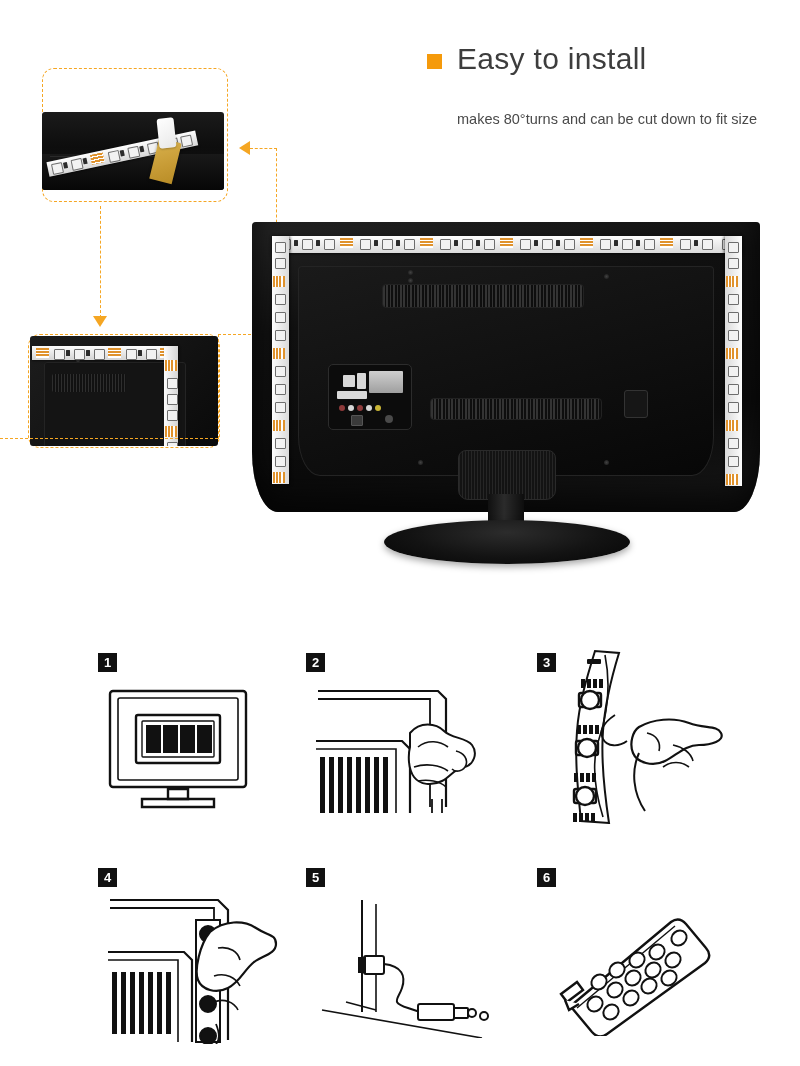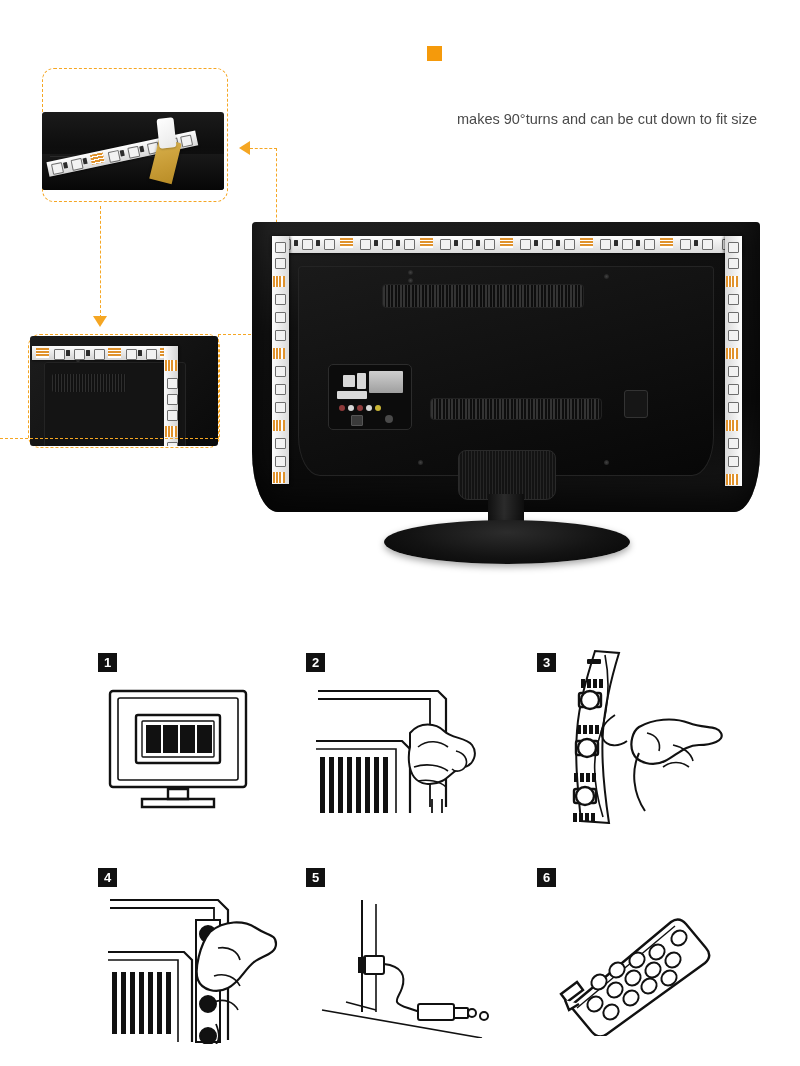--- a/index.html
+++ b/index.html
@@ -125,22 +125,23 @@
   .art{position:absolute;}
   .art svg{display:block;}
 </style>
 </head>
 <body>
 
 <div class="stage">
 
   <div class="headline">
     <span class="bullet"></span>
-  </div>
-  <div class="subtext">makes 90°turns and can be cut down to fit  size</div>
+    <h1>Easy to install</h1>
+  </div>
+  <div class="subtext">makes 80°turns and can be cut down to fit  size</div>
 
   <div class="dash-box" style="left:42px;top:68px;width:186px;height:134px;"></div>
   <div id="inset1">
     <div class="photo">
       <div class="tvface"></div>
       <div class="bezelline"></div>
     </div>
     <div class="stripwrap">
       <div class="strip">
         <span class="led" style="left:4px"></span>

